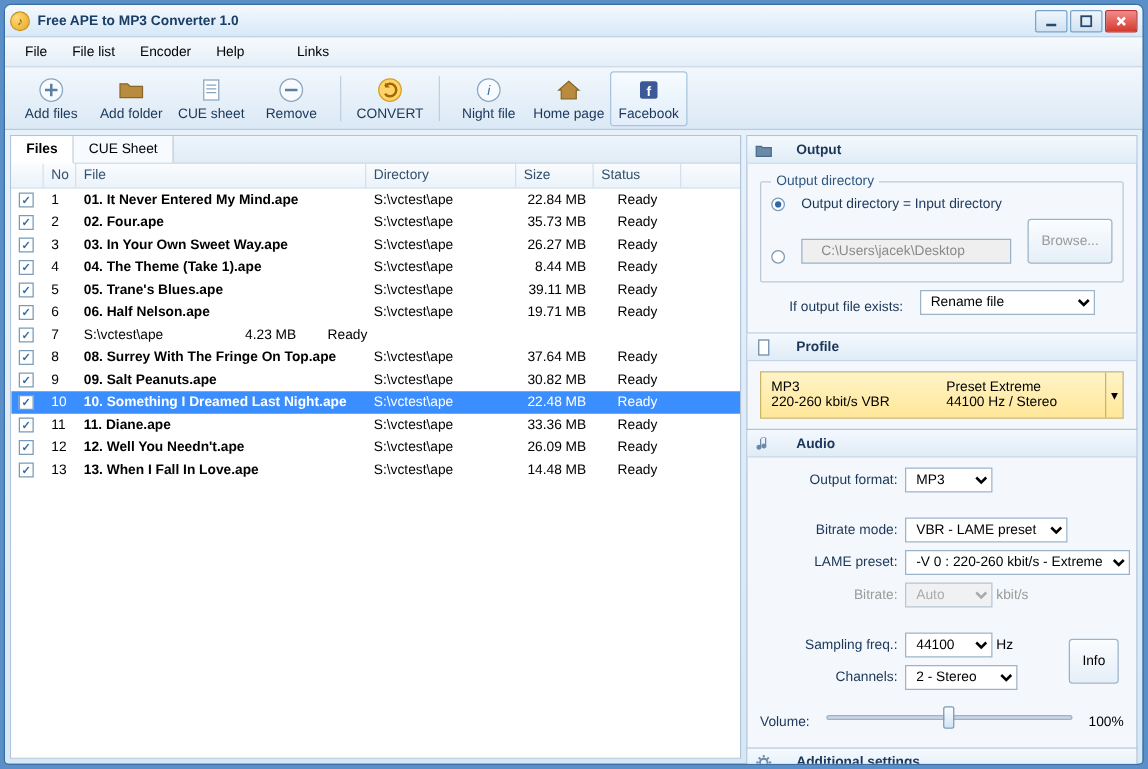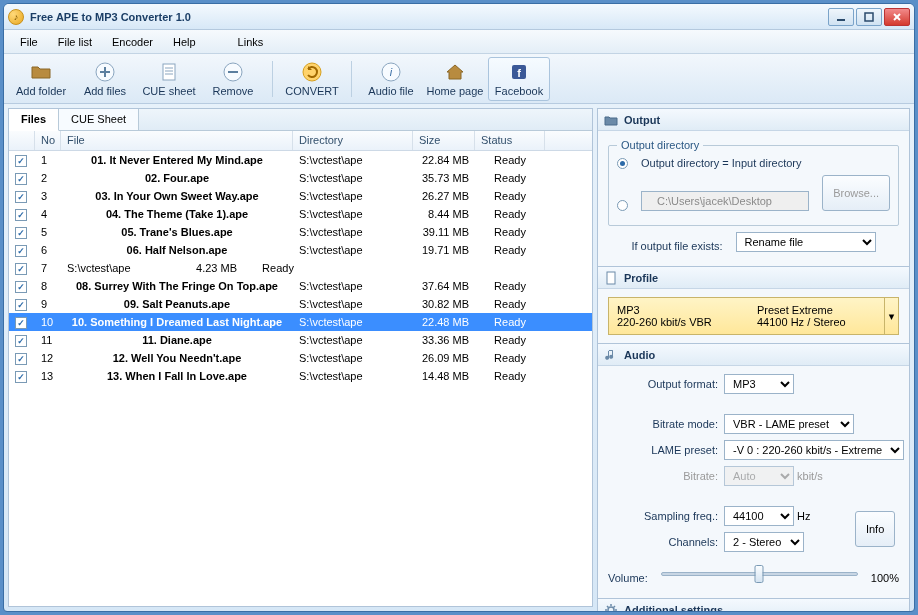--- a/index.html
+++ b/index.html
@@ -31,29 +31,29 @@
 .col-chk { width: 26px; }
 .col-no { width: 26px; }
 .col-file { width: 232px; }
 .col-dir { width: 120px; }
 .col-size { width: 62px; text-align: right; }
 .col-status { width: 70px; text-align: center; }
 .rows { flex: 1; overflow-y: auto; background: #fff; }
 .row { height: 18px; display: flex; align-items: center; padding: 0; }
 .row.sel { background: #3b8eff; color: #fff; }
 .row .cell { padding: 2px 6px; }
-.row .col-file { font-weight: bold; text-align: center; }
+.row .col-file { font-weight: bold; }
 .row.sel .col-file { font-weight: bold; }
 .chk { width: 12px; height: 12px; border: 1px solid #7a9ab5; background: #fff; display: inline-flex; align-items: center; justify-content: center; cursor: pointer; }
 .chk.on::after { content: "✓"; font-size: 9px; color: #2c6aa8; font-weight: bold; }
 .row.sel .chk.on::after { color: #2c6aa8; }
 .rightpane { width: 313px; display: flex; flex-direction: column; gap: 0; }
 .section { border: 1px solid #b0c4d9; background: #f4f8fc; margin-bottom: 0; }
 .section + .section { border-top: none; }
-.shead { height: 22px; background: linear-gradient(#f4f9fe,#e0ecf6); border-bottom: 1px solid #c6d6e6; display: flex; align-items: center; padding: 0 6px; gap: 6px; font-weight: bold; color: #1a3658; }
+.shead { height: 22px; background: linear-gradient(#f4f9fe,#e0ecf6); border-bottom: 1px solid #c6d6e6; display: flex; align-items: center; padding: 0 6px; gap: 19px; font-weight: bold; color: #1a3658; }
 .sbody { padding: 8px 10px; }
 fieldset { border: 1px solid #b8cad9; border-radius: 2px; padding: 6px 8px 8px; margin-bottom: 6px; }
 legend { color: #2b5884; padding: 0 4px; }
 .formrow { display: flex; align-items: flex-end; gap: 13px; margin-bottom: 6px; }
 .formrow label { color: #1a3658; }
 input[type=text], select { border: 1px solid #9bb3c9; background: #fff; padding: 2px 4px; height: 20px; }
 input[type=text]:disabled, select:disabled { background: #efefef; color: #8a8a8a; }
 button.btn { border: 1px solid #9bb3c9; background: linear-gradient(#fbfdff,#e5eef7); padding: 2px 10px; height: 36px; border-radius: 3px; cursor: pointer; }
 button.btn:disabled { color: #9a9a9a; }
 .profile-box { border: 1px solid #c8b46a; background: linear-gradient(#fff4c6,#ffe79a); padding: 6px 8px; display: flex; align-items: center; position: relative; cursor: pointer; }
@@ -103,34 +103,34 @@
     <div class="mitem">Encoder</div>
     <div class="mitem">Help</div>
     <div class="msep"></div>
     <div class="mitem">Links</div>
   </div>
 
   <div class="toolbar">
     <div class="tbtn">
       <div class="ticon">
           <svg viewBox="0 0 22 22">
-            <path d="M2 6h6l2 2h10v9H2z" fill="#b88b3f" stroke="#8a6626"></path>
-          </svg>
-        </div>
-      <div class="tlabel">Add folder</div>
-    </div>
-    <div class="tbtn">
-      <div class="ticon">
-          <svg viewBox="0 0 22 22">
             <circle cx="11" cy="11" r="9" fill="#f7fbff" stroke="#8aa5bf"></circle>
             <line x1="11" y1="6" x2="11" y2="16" stroke="#5c7f9f" stroke-width="2"></line>
             <line x1="6" y1="11" x2="16" y2="11" stroke="#5c7f9f" stroke-width="2"></line>
           </svg>
         </div>
       <div class="tlabel">Add files</div>
+    </div>
+    <div class="tbtn">
+      <div class="ticon">
+          <svg viewBox="0 0 22 22">
+            <path d="M2 6h6l2 2h10v9H2z" fill="#b88b3f" stroke="#8a6626"></path>
+          </svg>
+        </div>
+      <div class="tlabel">Add folder</div>
     </div>
     <div class="tbtn">
       <div class="ticon">
           <svg viewBox="0 0 22 22">
             <rect x="5" y="3" width="12" height="16" fill="#fff" stroke="#8aa5bf"></rect>
             <line x1="7" y1="7" x2="15" y2="7" stroke="#8aa5bf"></line>
             <line x1="7" y1="10" x2="15" y2="10" stroke="#8aa5bf"></line>
             <line x1="7" y1="13" x2="15" y2="13" stroke="#8aa5bf"></line>
           </svg>
         </div>
@@ -157,21 +157,21 @@
       <div class="tlabel">CONVERT</div>
     </div>
     <div class="tsep"></div>
     <div class="tbtn">
       <div class="ticon">
           <svg viewBox="0 0 22 22">
             <circle cx="11" cy="11" r="9" fill="#f7fbff" stroke="#8aa5bf"></circle>
             <text x="11" y="15" text-anchor="middle" font-size="12" font-style="italic" fill="#3a6ea5" font-family="Georgia">i</text>
           </svg>
         </div>
-      <div class="tlabel">Audio file</div>
+      <div class="tlabel">Night file</div>
     </div>
     <div class="tbtn">
       <div class="ticon">
           <svg viewBox="0 0 22 22">
             <path d="M11 4 L19 11 L17 11 L17 18 L5 18 L5 11 L3 11 z" fill="#b88b3f" stroke="#8a6626"></path>
           </svg>
         </div>
       <div class="tlabel">Home page</div>
     </div>
     <div class="tbtn sel">
@@ -385,21 +385,21 @@
 
             <div style="grid-column:1/4;height:8px"></div>
 
             <div class="albl">Sampling freq.:</div>
             <div><select style="width:70px"><option>44100</option></select> <span>Hz</span></div>
             <div rowspan="2" style="grid-row:span 2;display:flex;align-items:center;justify-content:center">
                 <button class="btn">Info</button>
               </div>
 
             <div class="albl">Channels:</div>
-            <div><select style="width:80px"><option>2 - Stereo</option></select></div>
+            <div><select style="width:90px"><option>2 - Stereo</option></select></div>
           </div>
           <div class="formrow" style="margin-top:12px">
             <label>Volume:</label>
             <div class="slider">
               <div class="track"></div>
               <div class="thumb"></div>
             </div>
             <span>100%</span>
           </div>
         </div>

